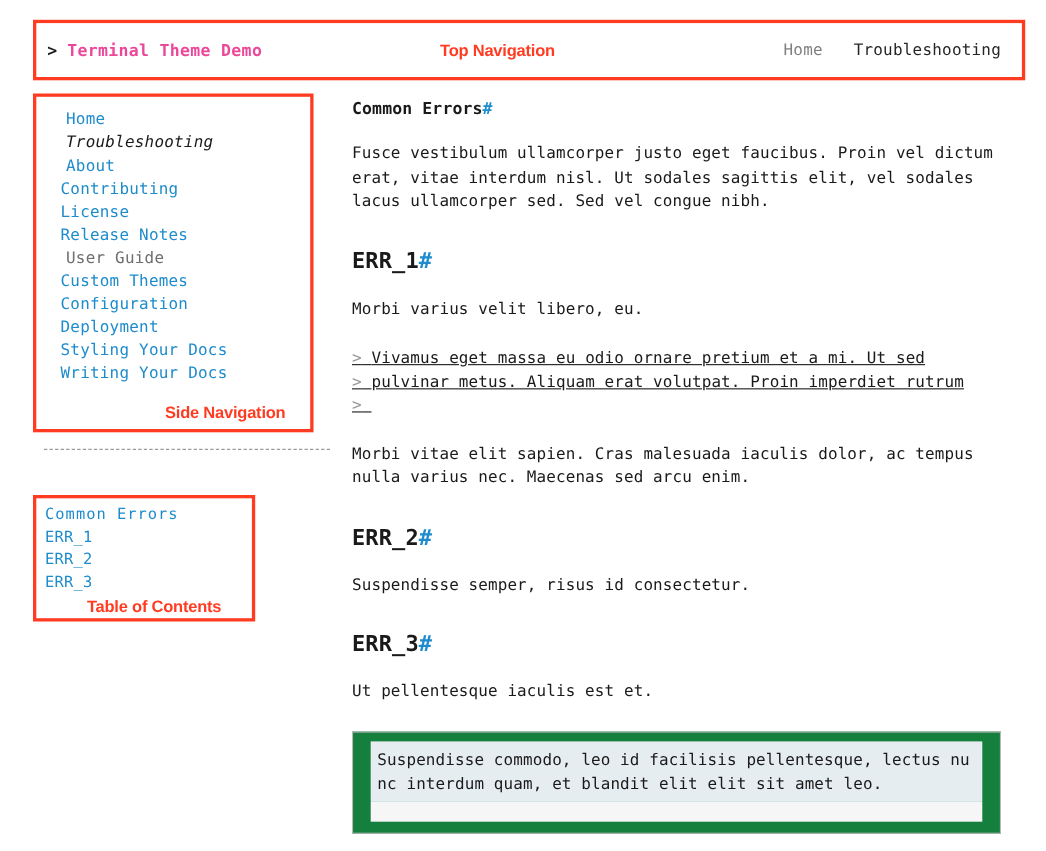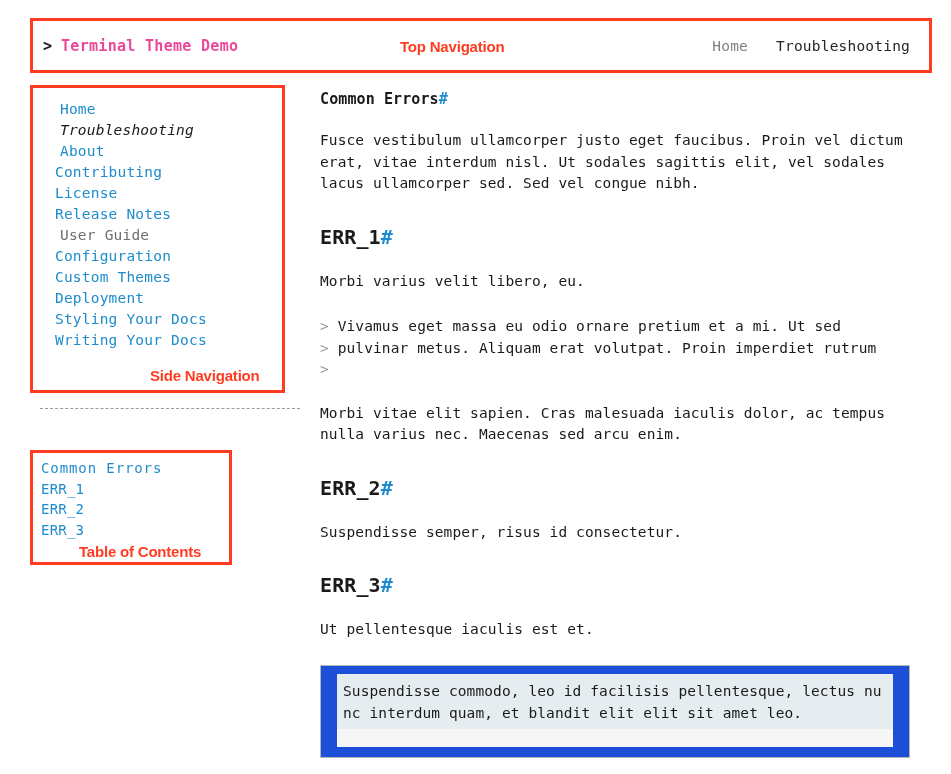--- a/index.html
+++ b/index.html
@@ -167,37 +167,38 @@
     line-height: 21.5px;
     margin: 0 0 24px 0;
     letter-spacing: 0.1px;
     color: #1a1a1a;
   }
   .tight { margin-bottom: 14px; }
 
   
   .quote {
     margin: 0 0 22px 0;
+    text-decoration: underline;
   }
   .quote-line {
     font-size: 14.5px;
     line-height: 21.5px;
     letter-spacing: 0.1px;
     white-space: pre;
     color: #1a1a1a;
   }
   .quote-line .gt {
     color: #9b9b9b;
   }
 
   
   #code-block {
     margin-top: 24px;
     border: 1px solid #b7b7b7;
-    background: #1d4ed8;
+    background: #15803d;
     padding: 8px 16px 10px 16px;
     box-sizing: border-box;
     width: 590px;
   }
   .code-hl {
     background: #e6edf0;
     padding: 6px 0 5px 0;
   }
   .code-line {
     font-size: 14.5px;
@@ -227,22 +228,22 @@
 </div>
 
 <nav id="side-nav">
   <a class="nav-item level-0 link" href="#">Home</a>
   <span class="nav-item level-0 active">Troubleshooting</span>
   <a class="nav-item level-0 link" href="#">About</a>
   <a class="nav-item level-1 link" href="#">Contributing</a>
   <a class="nav-item level-1 link" href="#">License</a>
   <a class="nav-item level-1 link" href="#">Release Notes</a>
   <span class="nav-item level-0 section">User Guide</span>
+  <a class="nav-item level-1 link" href="#">Custom Themes</a>
   <a class="nav-item level-1 link" href="#">Configuration</a>
-  <a class="nav-item level-1 link" href="#">Custom Themes</a>
   <a class="nav-item level-1 link" href="#">Deployment</a>
   <a class="nav-item level-1 link" href="#">Styling Your Docs</a>
   <a class="nav-item level-1 link" href="#">Writing Your Docs</a>
 </nav>
 
 <div id="side-divider"></div>
 
 <nav id="toc">
   <a class="toc-item top" href="#">Common Errors</a>
   <a class="toc-item" href="#">ERR_1</a>

